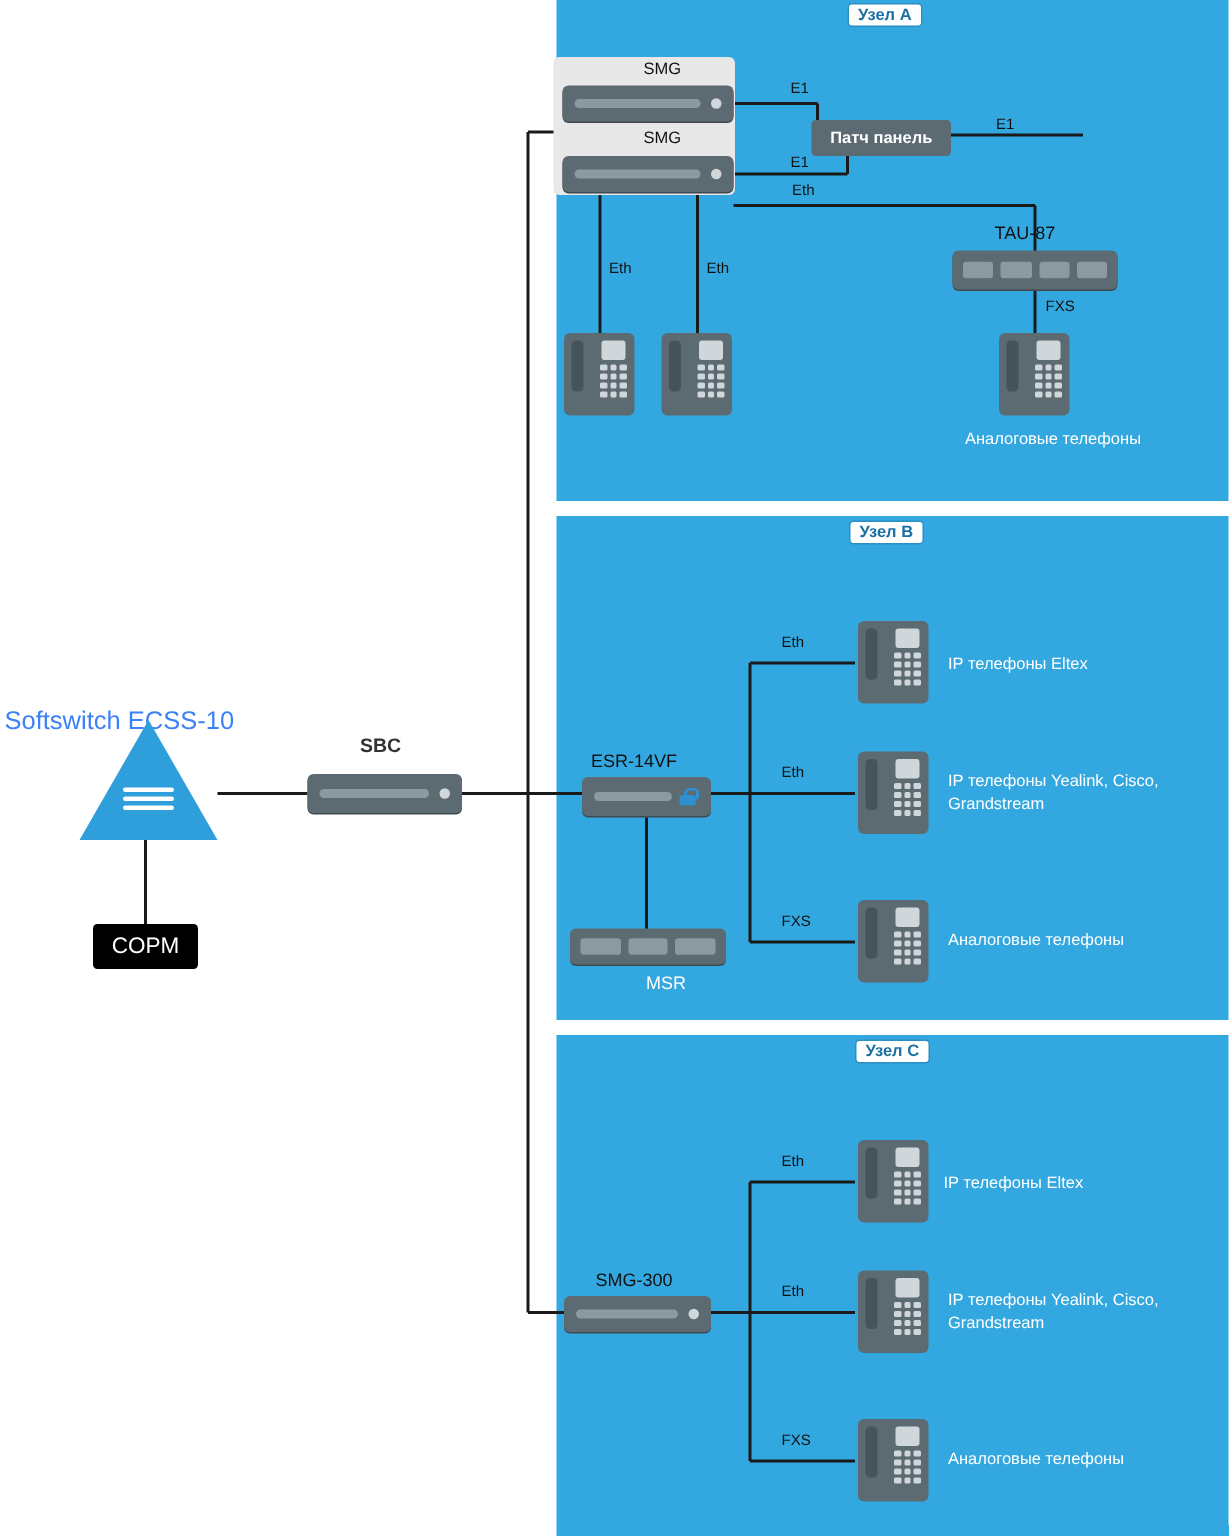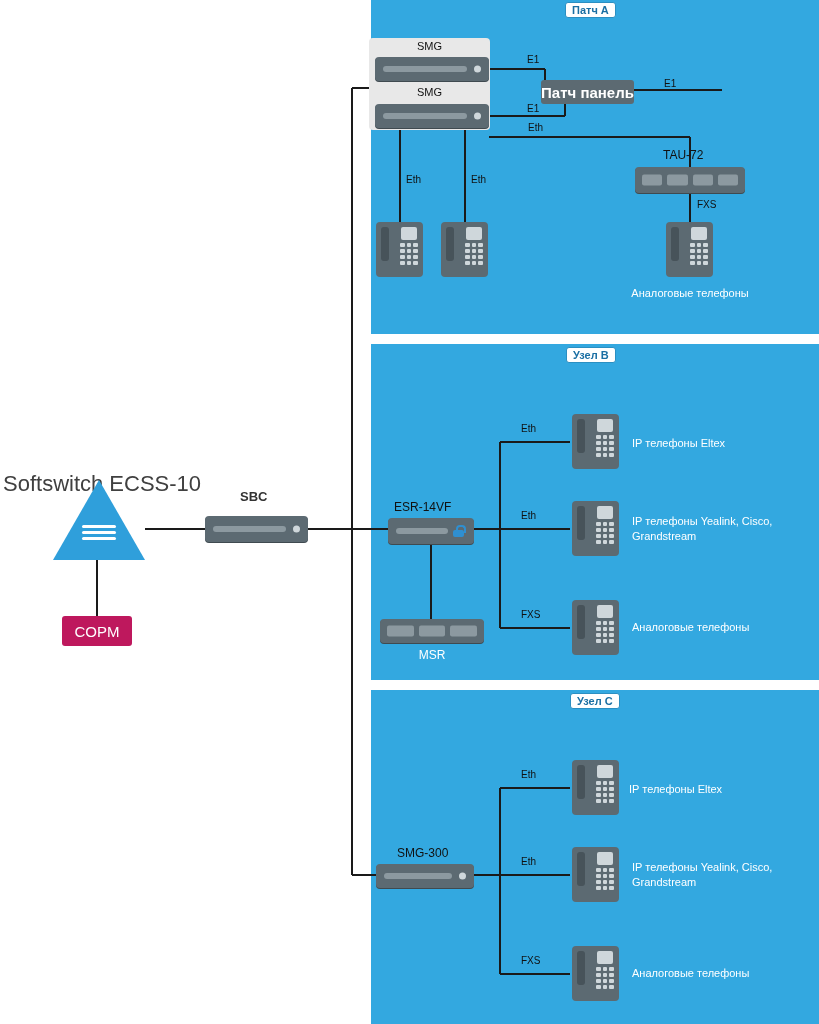--- a/index.html
+++ b/index.html
@@ -9,21 +9,21 @@
 
   .node-panel{position:absolute;background:#33a8e0;}
 
   .node-badge{
     position:absolute;background:#ffffff;border:1px solid #2b8fc2;border-radius:3px;
     color:#1a6fa3;font-size:11px;font-weight:bold;padding:1px 6px;white-space:nowrap;
   }
 
   .label{position:absolute;font-size:11px;color:#111;}
   .label.white{color:#ffffff;}
-  .label.center{text-align:center;}
+  .label.center{text-align:center;margin-left:12px;}
   .wire-label{position:absolute;font-size:10px;color:#111;background:transparent;}
 
   
   .rack{position:absolute;background:#5c6a72;border-radius:4px;box-shadow:0 1px 0 #3f4a50;}
   .rack .bar{position:absolute;left:8px;right:22px;top:50%;transform:translateY(-50%);height:6px;background:#8c99a0;border-radius:3px;}
   .rack .dot{position:absolute;right:8px;top:50%;transform:translateY(-50%);width:7px;height:7px;border-radius:50%;background:#cfd7db;}
 
   
   .rack.slots .slotwrap{position:absolute;left:7px;right:7px;top:50%;transform:translateY(-50%);display:flex;gap:5px;}
   .rack.slots .slot{flex:1;height:11px;background:#8c99a0;border-radius:2px;}
@@ -42,29 +42,29 @@
   .phone .handset{position:absolute;left:5px;top:5px;width:8px;height:34px;background:#47535a;border-radius:3px;}
   .phone .keys{position:absolute;right:5px;top:21px;width:18px;display:grid;grid-template-columns:repeat(3,1fr);gap:2px;}
   .phone .keys i{display:block;height:4px;background:#cfd7db;border-radius:1px;}
 
   
   .cloud{position:absolute;}
   .cloud .txt{position:absolute;left:0;right:0;top:50%;transform:translateY(-50%);text-align:center;color:#ffffff;font-size:11px;line-height:13px;}
 
   
   .patch{position:absolute;background:#5c6a72;border-radius:3px;}
-  .patch .lbl{position:absolute;left:0;right:0;top:50%;transform:translateY(-50%);text-align:center;color:#ffffff;font-size:15px;font-weight:bold;}
+  .patch .lbl{position:absolute;left:0;right:0;top:50%;transform:translateY(-50%);text-align:center;color:#ffffff;font-size:11px;font-weight:bold;}
 
   
   .triangle{position:absolute;width:0;height:0;border-left:46px solid transparent;border-right:46px solid transparent;border-bottom:80px solid #2f9fdb;}
   .tri-glyph{position:absolute;width:34px;text-align:center;color:#ffffff;font-size:13px;line-height:8px;letter-spacing:0;}
   .tri-glyph i{display:block;height:3px;background:#ffffff;border-radius:2px;margin:3px auto;}
 
-  .ss-title{position:absolute;font-size:22px;color:#404040;white-space:nowrap;}
-  .copm{position:absolute;background:#be185d;border-radius:3px;}
+  .ss-title{position:absolute;font-size:17px;color:#3b82f6;white-space:nowrap;}
+  .copm{position:absolute;background:#000000;border-radius:3px;}
   .copm .lbl{position:absolute;left:0;right:0;top:50%;transform:translateY(-50%);text-align:center;color:#ffffff;font-size:15px;}
 
   .sbc-title{position:absolute;font-size:13px;color:#333;font-weight:bold;}
   .dev-title{position:absolute;font-size:12px;color:#111;}
 </style>
 </head>
 <body>
 
 <div class="canvas">
 
@@ -131,21 +131,21 @@
   <div class="copm" style="left:62px;top:616px;width:70px;height:30px;">
     <div class="lbl">COPM</div>
   </div>
 
   <div class="sbc-title" style="left:240px;top:489px;">SBC</div>
   <div class="rack" style="left:205px;top:516px;width:103px;height:26px;">
     <div class="bar"></div>
     <div class="dot"></div>
   </div>
 
-  <div class="node-badge" style="left:565px;top:2px;">Патч A</div>
+  <div class="node-badge" style="left:565px;top:2px;">Узел A</div>
 
   <div class="smg-group" style="left:369px;top:38px;width:121px;height:92px;"></div>
 
   <div class="label center" style="left:369px;top:40px;width:121px;">SMG</div>
   <div class="rack" style="left:375px;top:57px;width:114px;height:24px;">
     <div class="bar"></div>
     <div class="dot"></div>
   </div>
 
   <div class="label center" style="left:369px;top:86px;width:121px;">SMG</div>
@@ -160,21 +160,21 @@
   <div class="wire-label" style="left:528px;top:122px;">Eth</div>
   <div class="wire-label" style="left:406px;top:174px;">Eth</div>
   <div class="wire-label" style="left:471px;top:174px;">Eth</div>
   <div class="wire-label" style="left:697px;top:199px;">FXS</div>
 
   <div class="patch" style="left:541px;top:80px;width:93px;height:24px;">
     <div class="lbl">Патч панель</div>
   </div>
 
 
-  <div class="dev-title" style="left:663px;top:148px;">TAU-72</div>
+  <div class="dev-title" style="left:663px;top:148px;">TAU-87</div>
   <div class="rack slots" style="left:635px;top:167px;width:110px;height:26px;">
     <div class="slotwrap">
       <div class="slot"></div>
       <div class="slot"></div>
       <div class="slot"></div>
       <div class="slot"></div>
     </div>
   </div>
 
   <div class="phone" style="left:376px;top:222px;width:47px;height:55px;">

